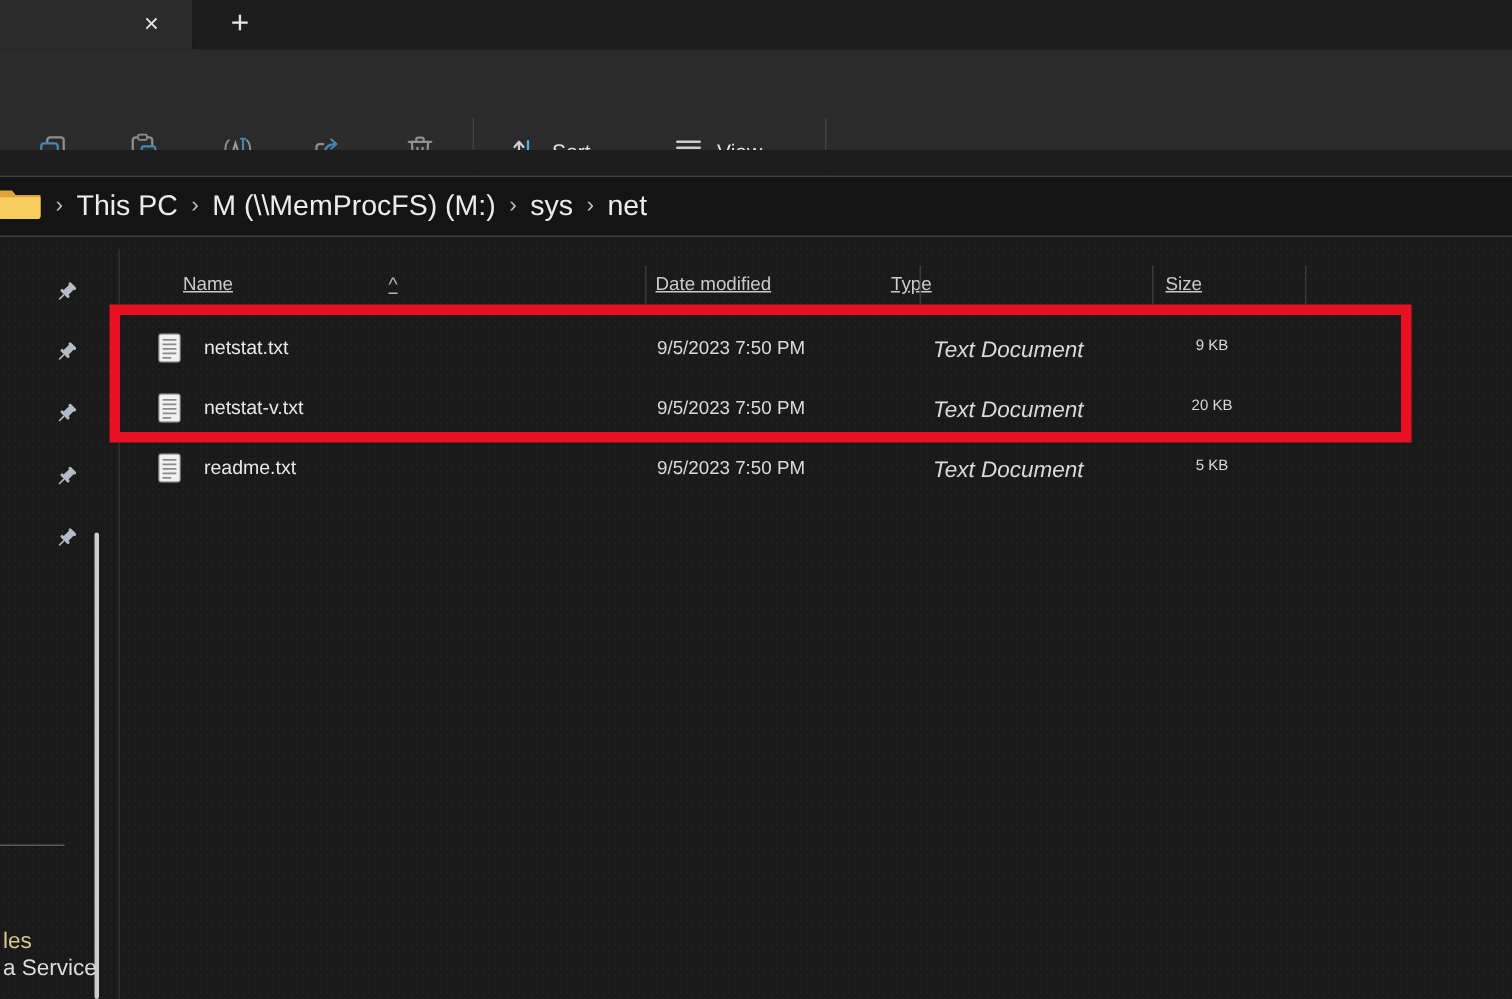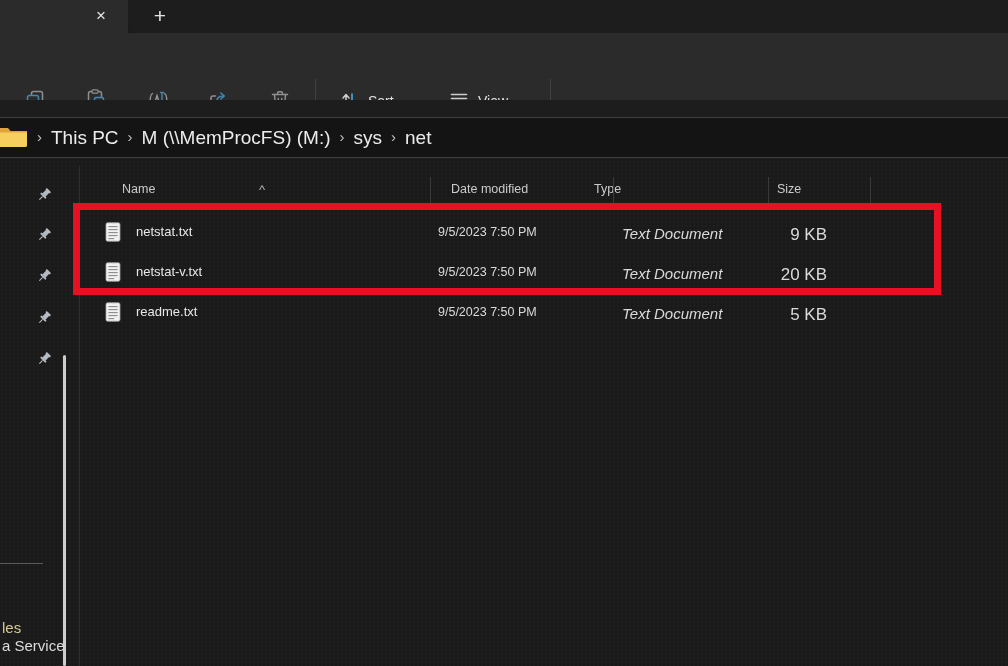--- a/index.html
+++ b/index.html
@@ -40,31 +40,31 @@
   .crumb-chev{ color:#c2c2c2; font-size:15px; line-height:1; transform:translateY(-1px); }
   .nav-sep{ position:absolute; left:79px; top:166px; width:1px; height:500px; background:#2e2e2e; }
   .pin{ position:absolute; left:35px; width:18px; height:18px; cursor:pointer; }
   .nav-scroll{ position:absolute; left:63px; top:355px; width:3px; height:311px; background:#cdcdcd; border-radius:2px; cursor:pointer; }
   .nav-hline{ position:absolute; left:0; top:563px; width:43px; height:1px; background:#585858; }
   .nav-label{ position:absolute; left:2px; font-size:15px; white-space:nowrap; cursor:pointer; }
   .nav-label.l1{ top:591px; color:#d6c98f;margin-top:28px; }
   .nav-label.l2{ top:637px; color:#dcdcdc; }
   
   .lhdr{ position:absolute; left:85px; top:173px; width:880px; height:32px; font-size:12.5px; color:#cbcbcb; }
-  .lhdr span{ position:absolute; top:9px; cursor:pointer; }
-  .hdr-name{ left:37px; } .hdr-date{ left:366px; } .hdr-type{ left:509px; } .hdr-size{ left:692px; }
+  .lhdr span{ position:absolute; top:9px; cursor:pointer;text-decoration:underline; }
+  .hdr-name{ left:37px; } .hdr-date{ left:352px; } .hdr-type{ left:509px; } .hdr-size{ left:692px; }
   .hdr-caret{ position:absolute; left:174px; top:-4px; color:#b5b5b5; font-size:13px; cursor:pointer; }
   .colsep{ position:absolute; top:177px; width:1px; height:26px; background:#3a3a3a; }
   
   .frow{ position:absolute; left:85px; width:872px; height:40px; cursor:pointer; }
   .frow .ficon{ position:absolute; left:20px; top:10px; width:16px; height:20px; }
   .frow .fname{ position:absolute; left:51px; top:12px; font-size:13px; color:#e8e8e8; }
   .frow .fdate{ position:absolute; left:353px; top:13px; font-size:12.5px; color:#dadada; }
   .frow .ftype{ position:absolute; left:537px; top:13px; font-size:15px; color:#dadada;font-style:italic; }
-  .frow .fsize{ position:absolute; left:650px; top:13px; width:92px; text-align:right; font-size:17px; color:#dadada; }
+  .frow .fsize{ position:absolute; left:677px; top:13px; width:92px; text-align:center; font-size:10px; color:#dadada; }
   
   .annot{ position:absolute; left:73px; top:203px; width:868px; height:92px;
     border:7px solid #e81123; pointer-events:none; }
 </style>
 </head>
 <body>
 
 <div class="screen">
 
   <div class="tabstrip">

